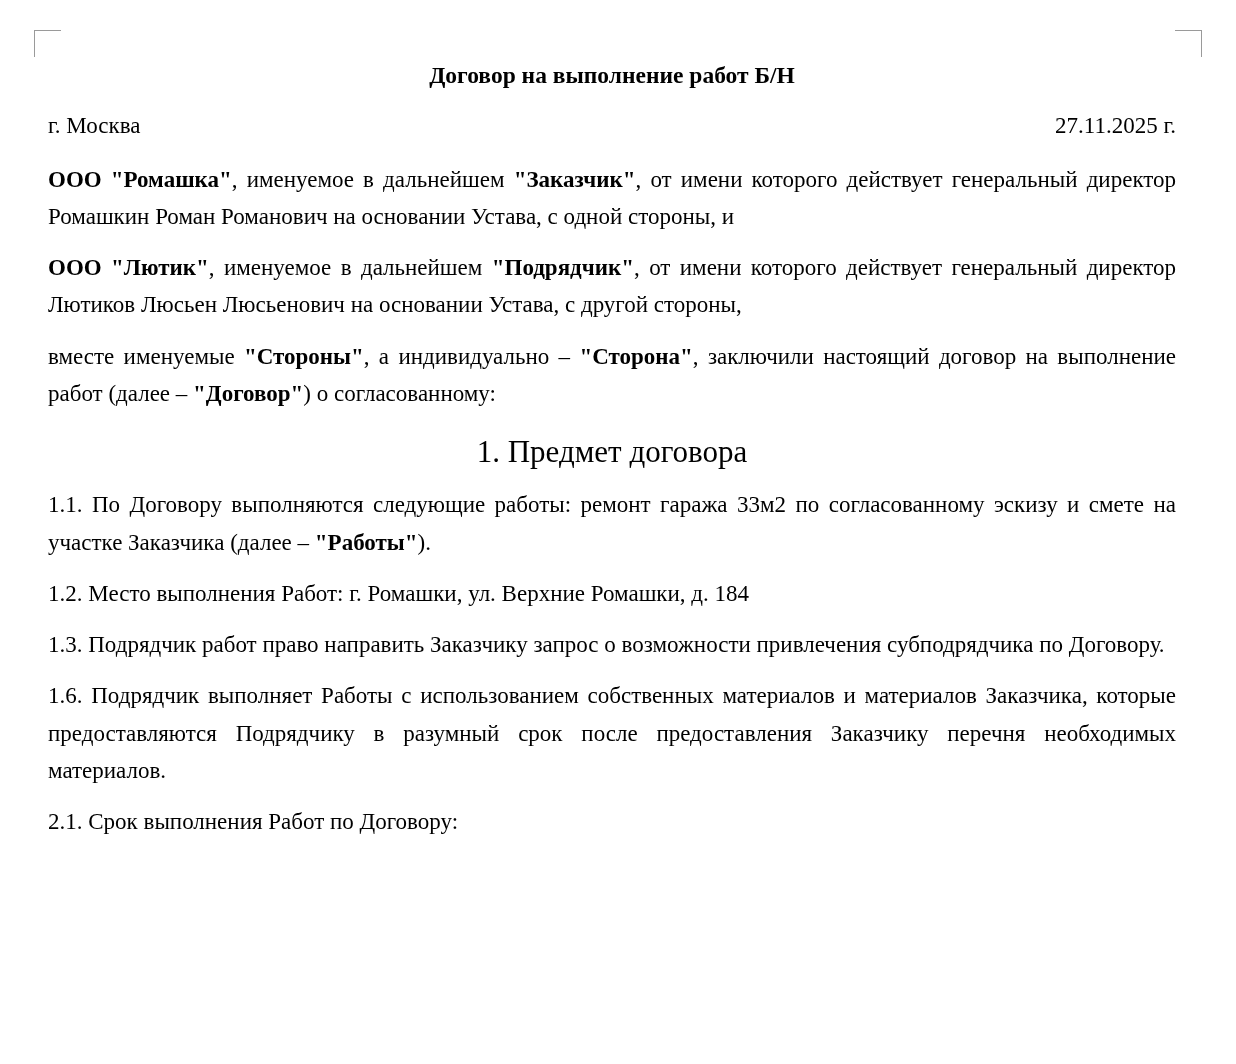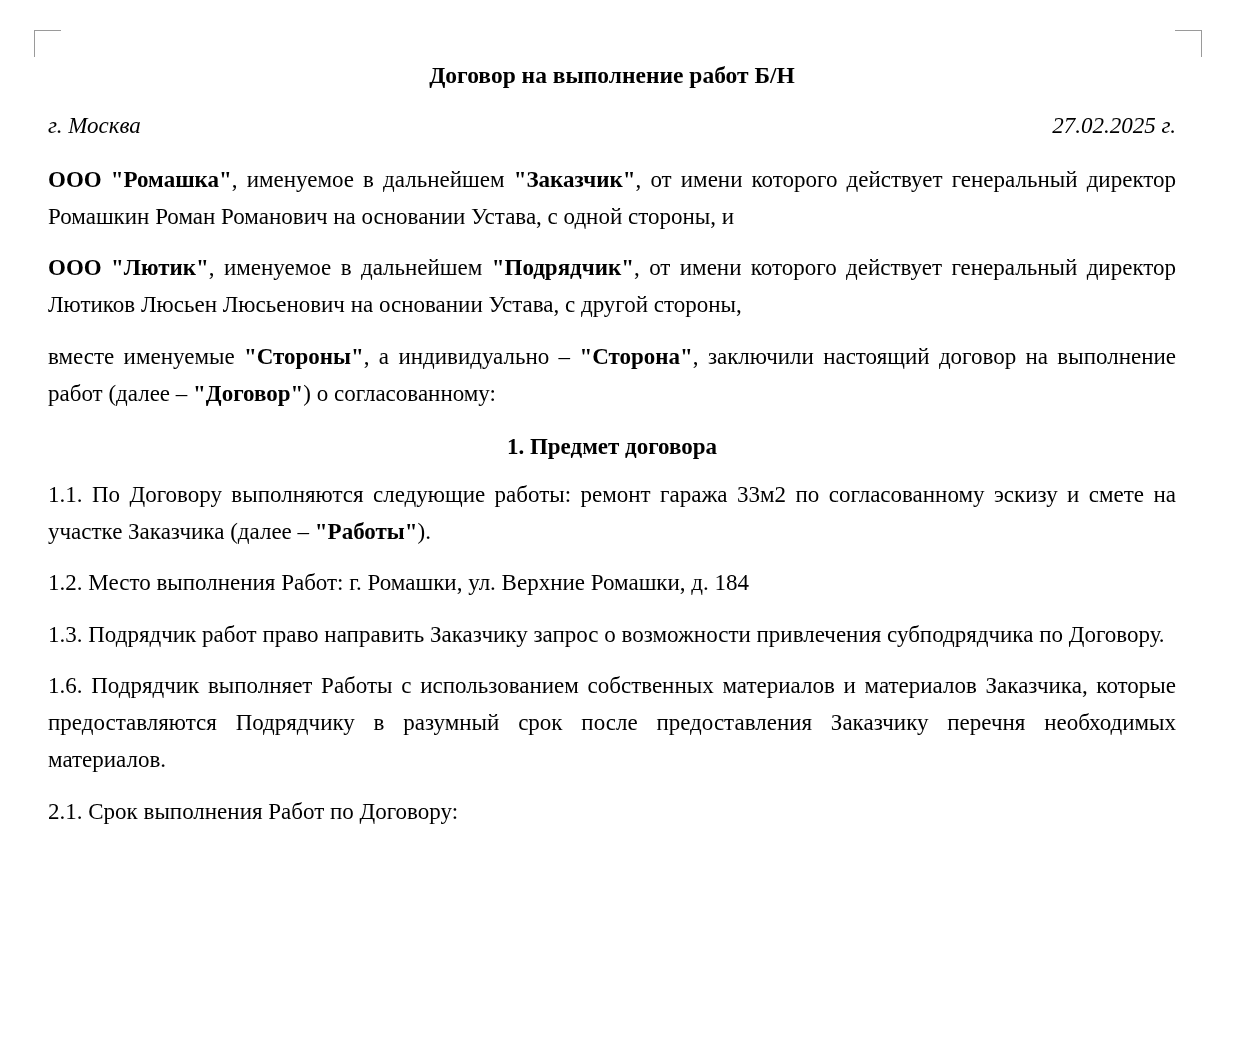--- a/index.html
+++ b/index.html
@@ -57,35 +57,34 @@
     line-height: 1.3;
     margin: 0 0 22px 0;
   }
 
   .meta-row {
     display: flex;
     justify-content: space-between;
     align-items: baseline;
     font-size: 23px;
     margin: 0 0 22px 0;
-    font-style: italic;
   }
 
   p.para {
     font-size: 23px;
     line-height: 1.62;
     margin: 0 0 14px 0;
     text-align: justify;
     text-justify: inter-word;
   }
 
   .section-heading {
     text-align: center;
-    font-weight: bold;
-    font-size: 23px;
+    font-weight: normal;
+    font-size: 31px;
     margin: 20px 0 14px 0;
     line-height: 1.3;
   }
 
   b, strong { font-weight: bold; }
 
   .clause-num { font-weight: normal; }
 </style>
 </head>
 <body>
@@ -94,21 +93,21 @@
 
   <div class="crop-mark tl"></div>
   <div class="crop-mark tr"></div>
 
   <div class="doc-body">
 
     <div class="doc-title">Договор на выполнение работ Б/Н</div>
 
     <div class="meta-row">
       <span>г. Москва</span>
-      <span>27.02.2025 г.</span>
+      <span>27.11.2025 г.</span>
     </div>
 
     <p class="para"><b>ООО "Ромашка"</b><span>, именуемое в дальнейшем </span><b>"Заказчик"</b><span>, от имени которого действует генеральный директор Ромашкин Роман Романович на основании Устава, с одной стороны, и</span></p>
 
     <p class="para"><b>ООО "Лютик"</b><span>, именуемое в дальнейшем </span><b>"Подрядчик"</b><span>, от имени которого действует генеральный директор Лютиков Люсьен Люсьенович на основании Устава, с другой стороны,</span></p>
 
     <p class="para"><span>вместе именуемые </span><b>"Стороны"</b><span>, а индивидуально – </span><b>"Сторона"</b><span>, заключили настоящий договор на выполнение работ (далее – </span><b>"Договор"</b><span>) о согласованному:</span></p>
 
     <div class="section-heading">1. Предмет договора</div>
 

